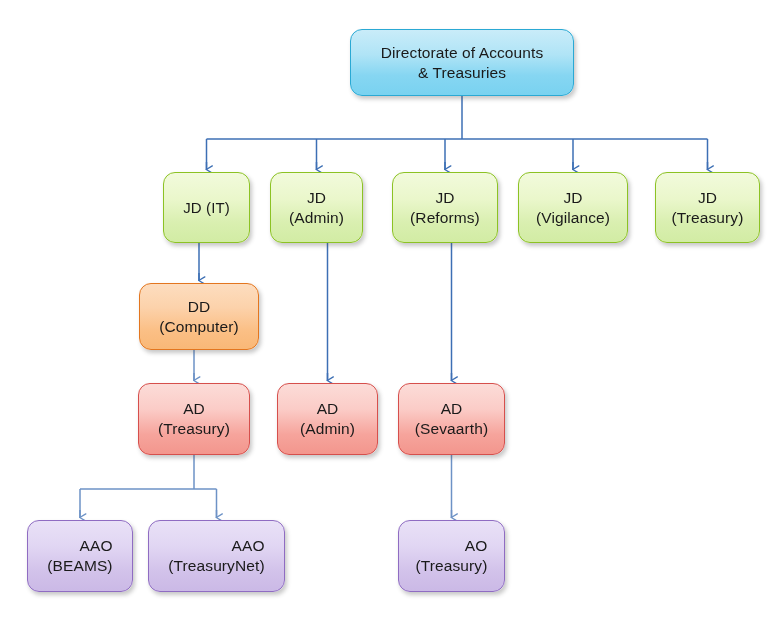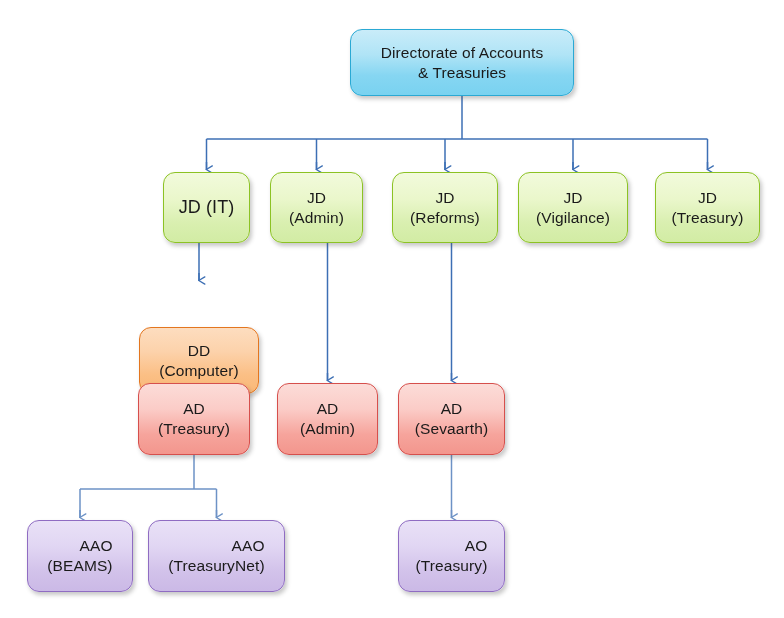--- a/index.html
+++ b/index.html
@@ -52,21 +52,20 @@
     border-color: #2aa9d4;
     background: linear-gradient(to bottom, #c9ecf9 0%, #b0e4f6 38%, #86d6f2 70%, #79d2f0 100%);
   }
   .theme-green {
     border-color: #8cc224;
     background: linear-gradient(to bottom, #f2fadc 0%, #eaf7cb 38%, #d9efb0 72%, #d2eca4 100%);
   }
   .theme-orange {
     border-color: #e3761f;
     background: linear-gradient(to bottom, #fdddbf 0%, #fcd2ab 36%, #fbbf85 72%, #f9b877 100%);
-    margin-top: 44px;
   }
   .theme-red {
     border-color: #d64f4c;
     background: linear-gradient(to bottom, #fcdcd8 0%, #fbccc7 36%, #f6a49c 72%, #f3968d 100%);
   }
   .theme-purple {
     border-color: #8f6cc2;
     background: linear-gradient(to bottom, #e9e1f7 0%, #e1d6f3 36%, #d2c2ea 72%, #cbb9e6 100%);
     text-align: right;
   }
@@ -115,21 +114,21 @@
         <path d="M216.5,489 L216.5,518" fill="none" stroke="#6d92c6" stroke-width="1.5" stroke-linecap="butt"></path>
         <path d="M216.5,510 L216.5,517.5" fill="none" stroke="#6d92c6" stroke-width="1.5" marker-end="url(#arrow-secondary)"></path>
       </g>
   </svg>
 
   <div id="node-layer">
       <div class="node theme-blue" style="left: 350px; top: 29px; width: 224px; height: 67px; font-size: 15.5px;">
         <span class="node-label">Directorate of Accounts
 &amp; Treasuries</span>
       </div>
-      <div class="node theme-green" style="left: 163px; top: 172px; width: 87px; height: 71px; font-size: 18px;">
+      <div class="node theme-green" style="left: 163px; top: 172px; width: 87px; height: 71px; font-size: 15px;">
         <span class="node-label">JD (IT)</span>
       </div>
       <div class="node theme-green" style="left: 270px; top: 172px; width: 93px; height: 71px; font-size: 15.5px;">
         <span class="node-label">JD
 (Admin)</span>
       </div>
       <div class="node theme-green" style="left: 392px; top: 172px; width: 106px; height: 71px; font-size: 15.5px;">
         <span class="node-label">JD
 (Reforms)</span>
       </div>

